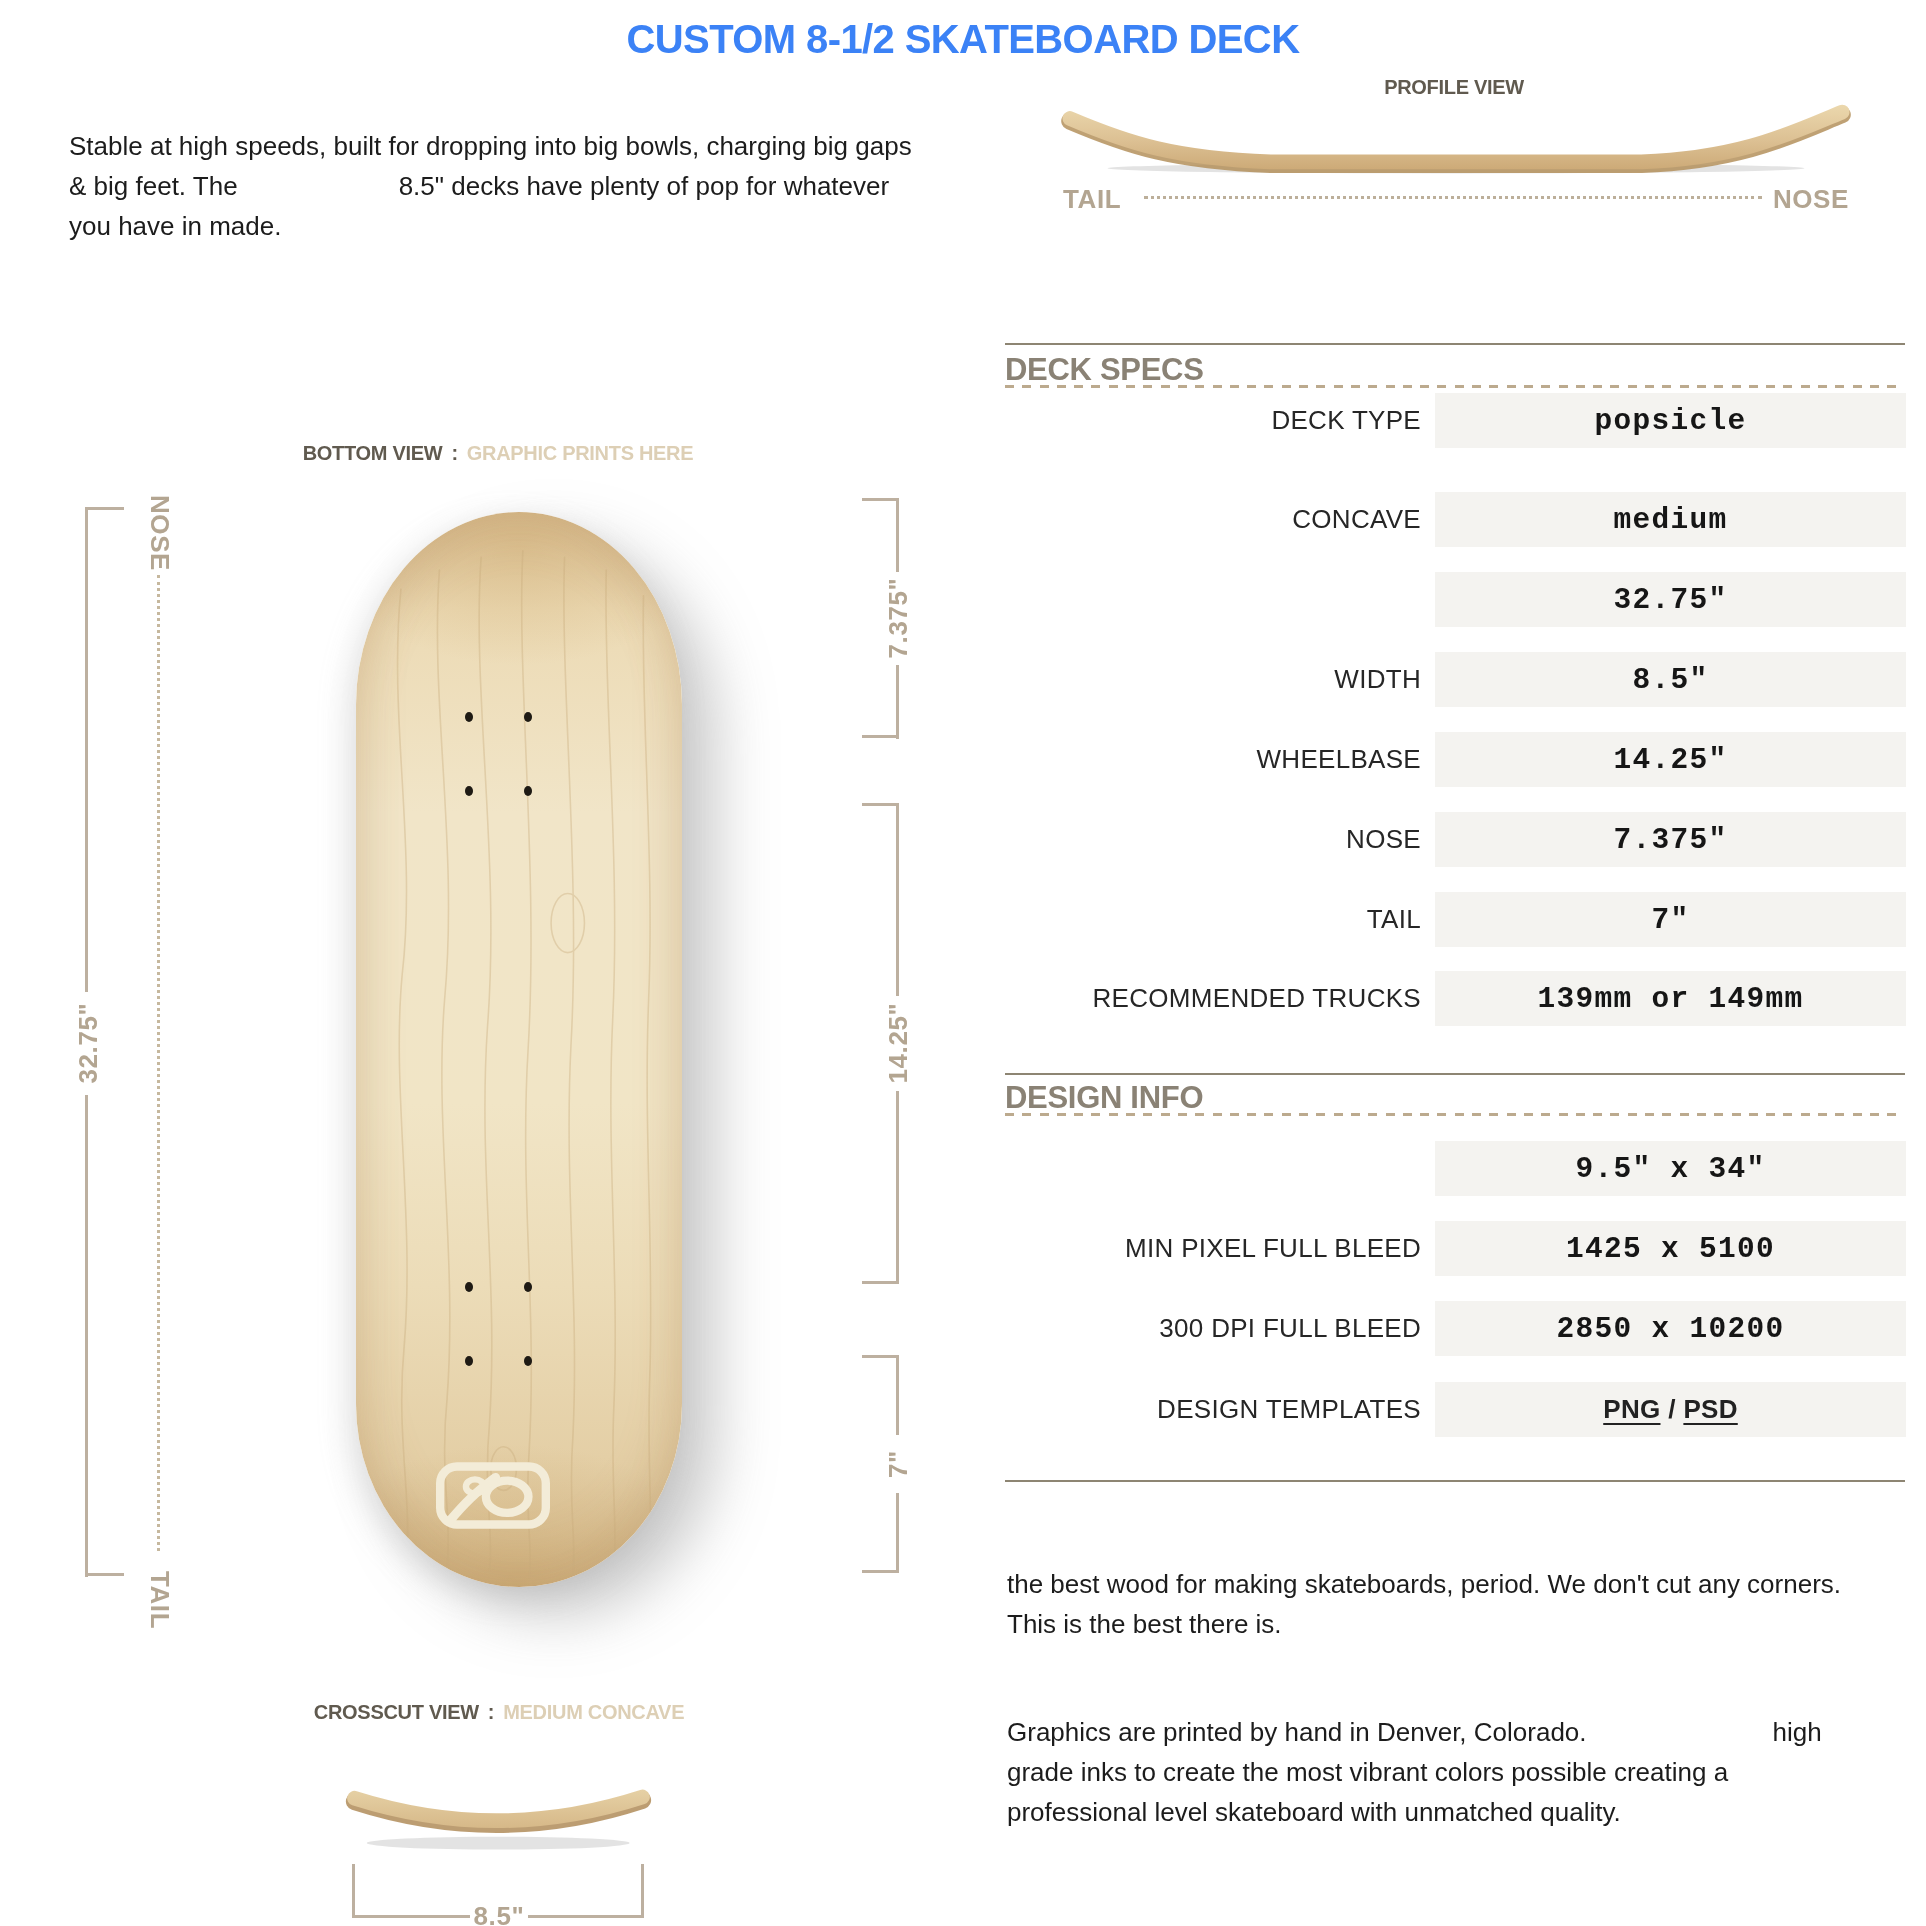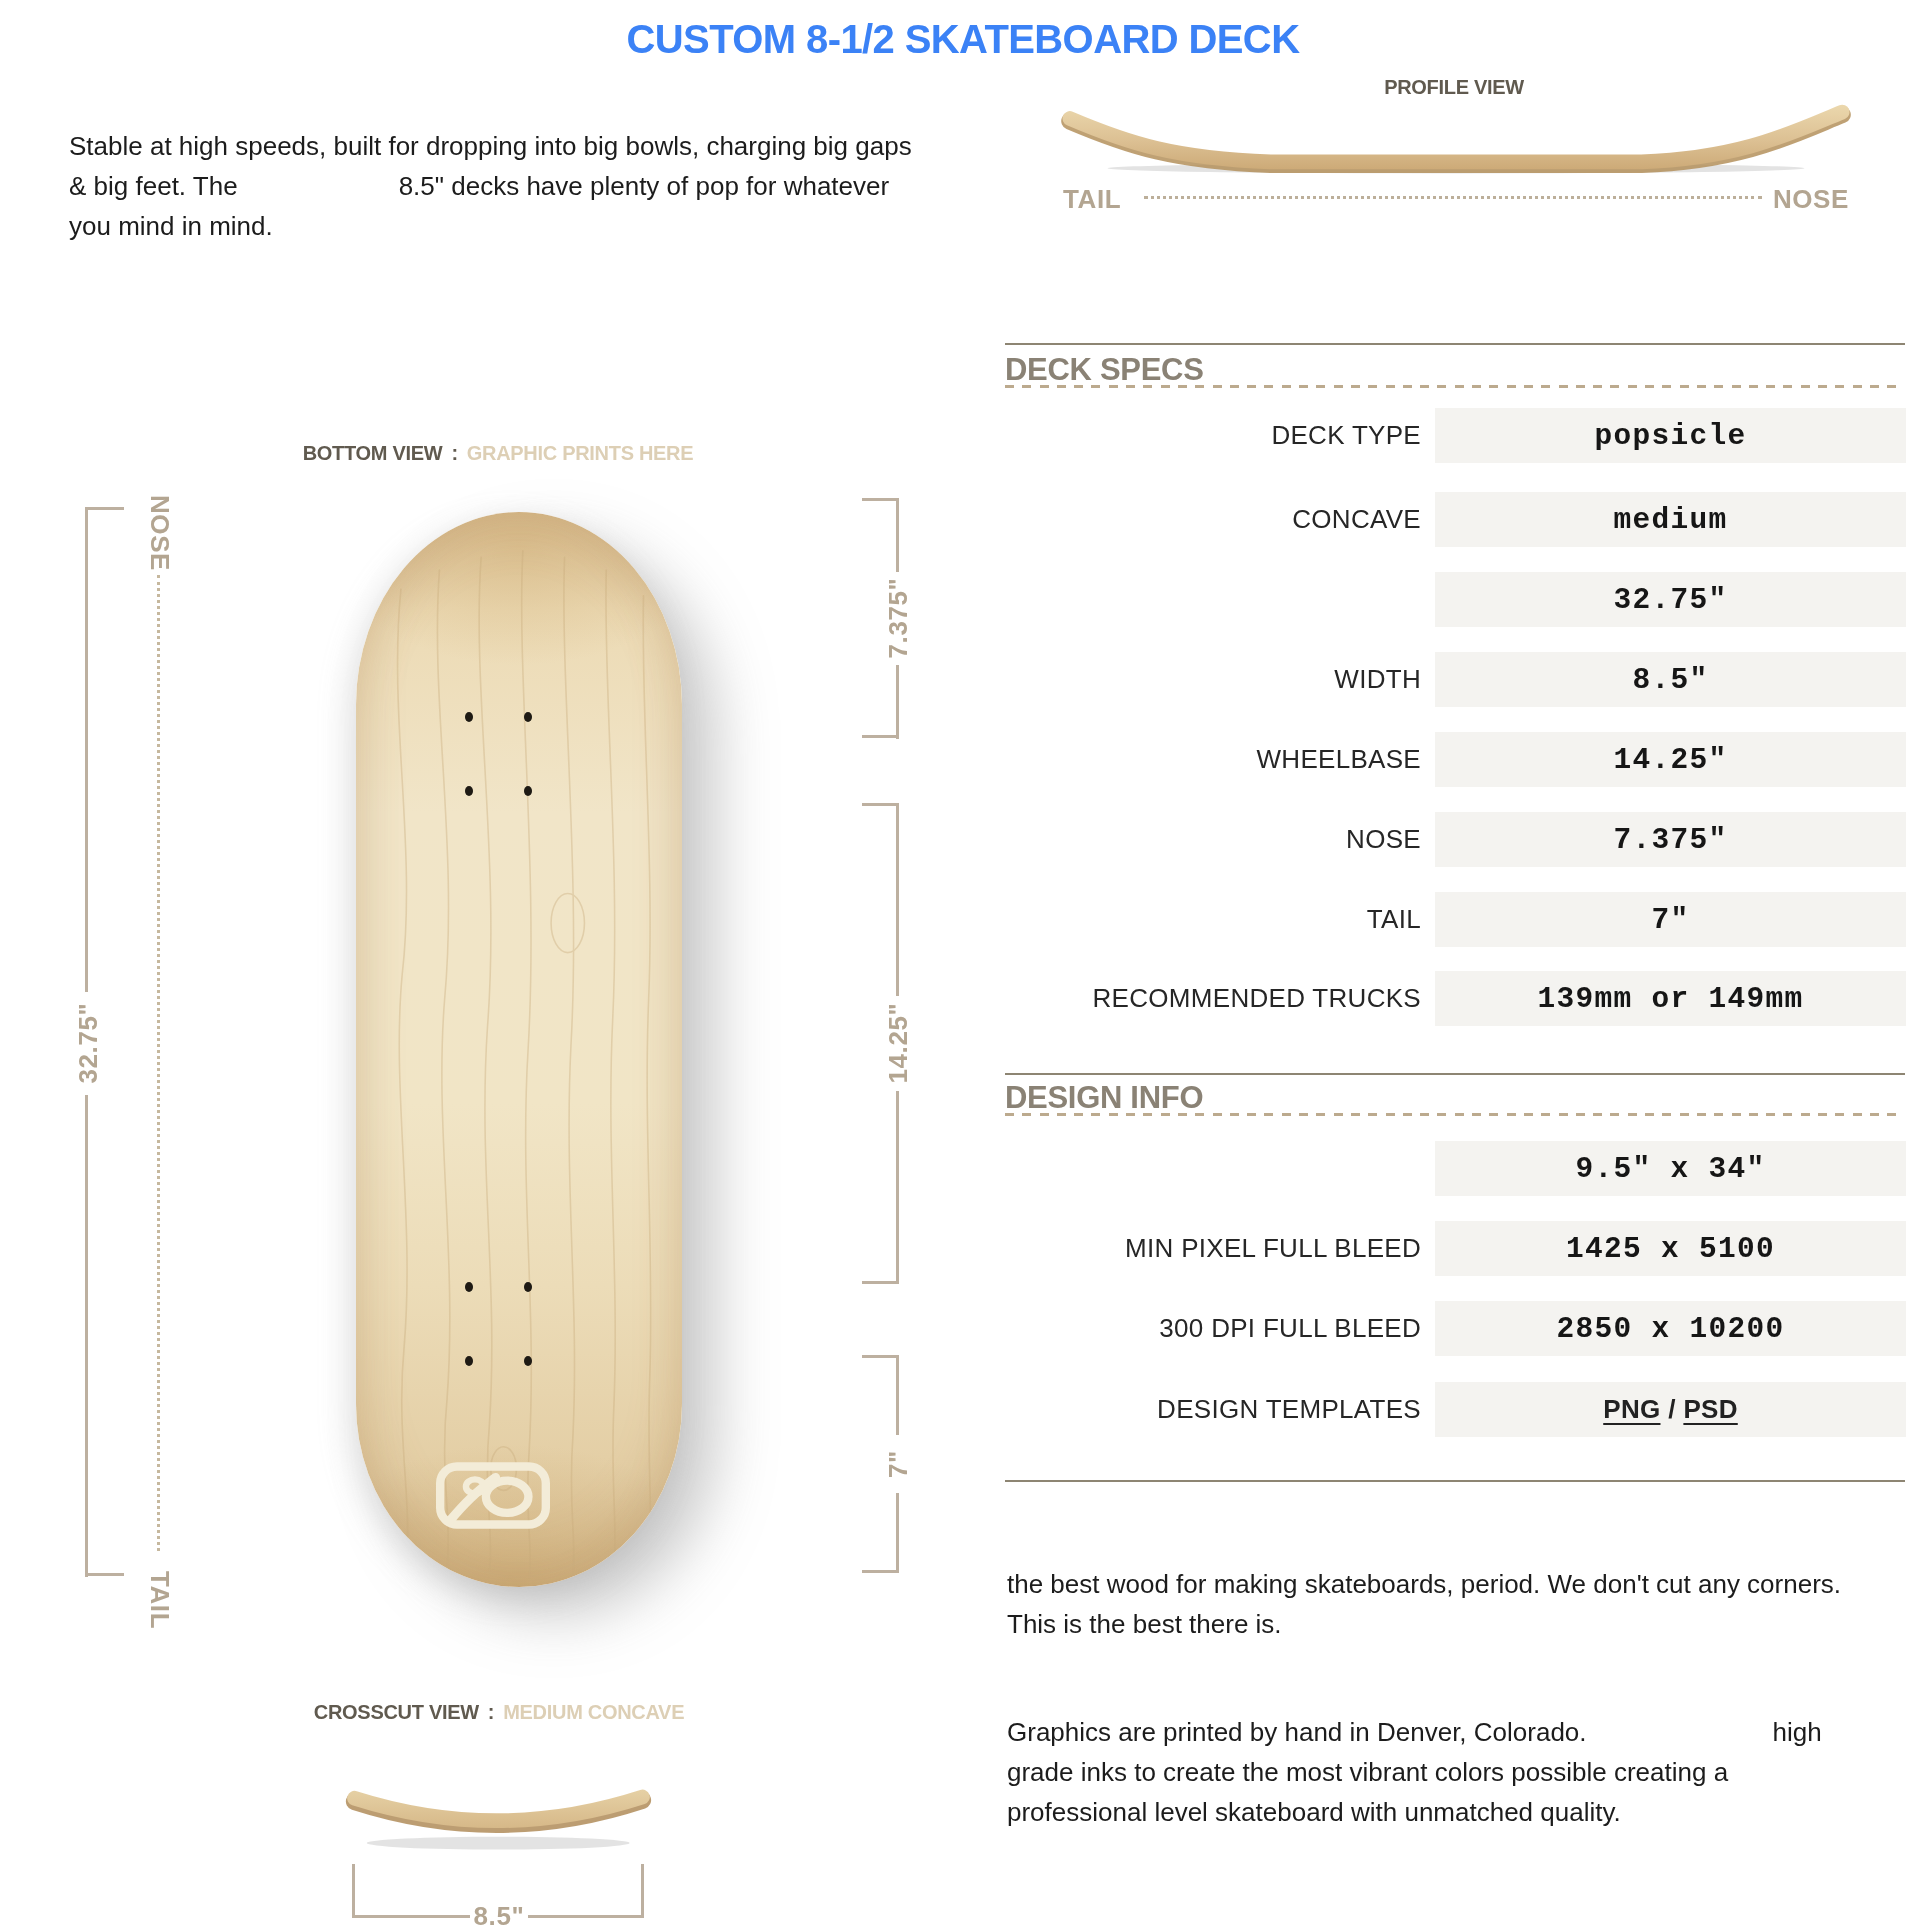--- a/index.html
+++ b/index.html
@@ -66,21 +66,21 @@
 </head>
 <body>
 
 <div id="page">
 
   <div class="abs main-title nowrap">CUSTOM 8-1/2 SKATEBOARD DECK</div>
 
   <div class="abs para" style="left:69px;top:126px;">
     <div class="nowrap">Stable at high speeds, built for dropping into big bowls, charging big gaps</div>
     <div class="nowrap"><span>&amp; big feet. The</span><span class="gap-brand"></span><span>8.5" decks have plenty of pop for whatever</span></div>
-    <div class="nowrap">you mind in mind.</div>
+    <div class="nowrap">you have in made.</div>
   </div>
 
   <div class="abs view-title nowrap" style="left:1454px;top:76px;transform:translateX(-50%);">
     <span class="dark">PROFILE VIEW</span>
   </div>
 
   <svg class="abs" style="left:1058px;top:98px;" width="796" height="78" viewBox="0 0 1240 122">
     <defs>
       <linearGradient id="woodgrad" x1="0" y1="0" x2="0" y2="122" gradientUnits="userSpaceOnUse">
         <stop offset="0" stop-color="#eedcb2"></stop>
@@ -94,21 +94,21 @@
   </svg>
 
   <div class="abs annot nowrap" style="left:1063px;top:184px;">TAIL</div>
   <div class="abs dotline-h" style="left:1144px;top:196px;width:618px;"></div>
   <div class="abs annot nowrap" style="left:1849px;top:184px;transform:translateX(-100%);">NOSE</div>
 
   <div class="abs hline" style="left:1005px;top:343px;width:900px;"></div>
   <div class="abs section-heading nowrap" style="left:1005px;top:352px;">DECK SPECS</div>
   <div class="abs dashline" style="left:1005px;top:385px;width:900px;"></div>
 
-  <div class="spec-row" style="top:408px">
+  <div class="spec-row" style="top:393px">
     <div class="spec-label">DECK TYPE</div>
     <div class="spec-value-box">
         <span class="spec-value">popsicle</span>
       </div>
   </div>
   <div class="spec-row" style="top:492px">
     <div class="spec-label">CONCAVE</div>
     <div class="spec-value-box">
         <span class="spec-value">medium</span>
       </div>

